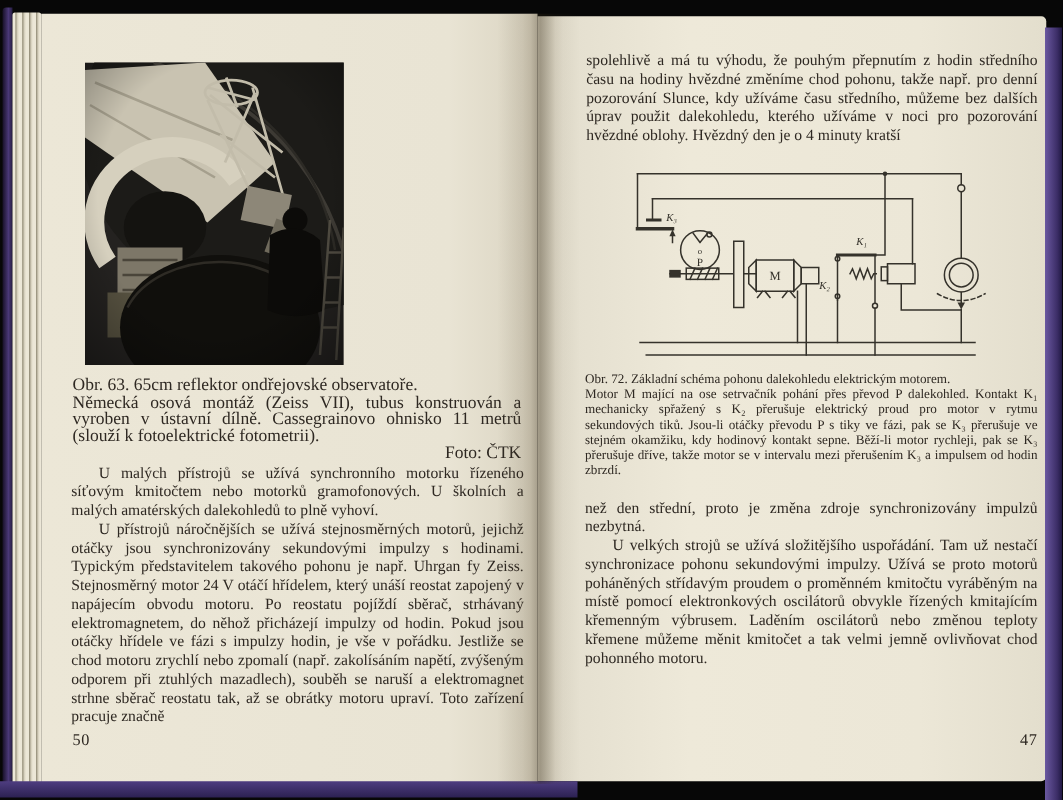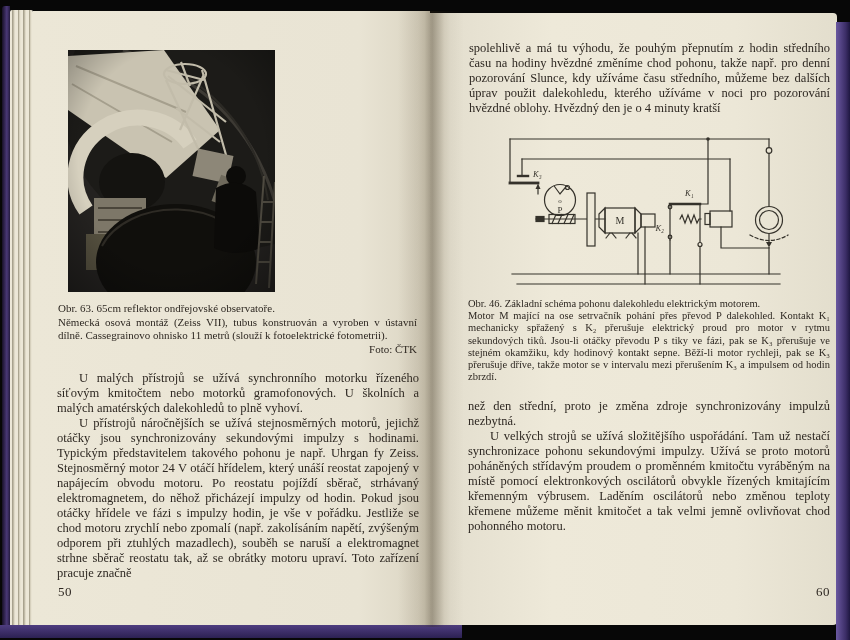--- a/index.html
+++ b/index.html
@@ -16,21 +16,21 @@
   .page-right{left:430px;top:13px;width:407px;height:612px;border-radius:0 4px 4px 0;
     background:linear-gradient(to right,#cbc4b1,#e4dfcf 5%,#eee9d9 30%,#ece7d7 75%,#e3decd);}
   .gutter-shadow{left:398px;top:11px;width:66px;height:616px;pointer-events:none;
     background:linear-gradient(to right,rgba(80,65,40,0) 0%,rgba(80,65,40,0.16) 40%,rgba(50,40,22,0.30) 52%,rgba(80,65,40,0.08) 70%,rgba(80,65,40,0) 100%);}
   .spine-right{left:836px;top:22px;width:14px;height:618px;
     background:linear-gradient(to right,#6a58a0,#3b2d66 70%,#1e1740);}
   .band-bottom{left:0;top:625px;width:462px;height:13px;
     background:linear-gradient(to bottom,#4e3d80,#2c2152);}
   
   .photo{left:68px;top:50px;width:207px;height:242px;}
-  .cap-left{left:58px;top:302px;width:359px;font-size:11px;line-height:13.5px;text-align:justify;}
+  .cap-left{left:58px;top:302px;width:359px;font-size:14px;line-height:13.5px;text-align:justify;}
   .cap-left .credit{text-align:right;}
   .body-left{left:57px;top:371px;width:362px;}
   .body-txt{font-size:12.5px;line-height:15px;text-align:justify;}
   .body-txt p{margin:0;}
   p.indent{text-indent:22px;}
   .pagenum{font-size:13px;letter-spacing:0.5px;}
   .pagenum-left{left:58px;top:584px;}
   .pagenum-right{left:800px;top:584px;width:30px;text-align:right;}
   .intro-right{left:469px;top:41px;width:361px;}
   .figure-svg{left:492px;top:136px;width:300px;height:168px;}
@@ -171,25 +171,25 @@
         <text x="193" y="60">K₁</text>
         <text x="172" y="95" text-anchor="end">K₂</text>
         <text x="128" y="88" font-size="10" font-style="normal" text-anchor="middle">M</text>
         <text x="68" y="67" font-size="7" font-style="normal" text-anchor="middle">o</text>
         <text x="68" y="77" font-size="9" font-style="normal" text-anchor="middle">P</text>
       </g>
     </svg>
   </div>
 
   <div class="abs cap-right">
-    <div>Obr. 46. Základní schéma pohonu dalekohledu elektrickým motorem.</div>
+    <div>Obr. 72. Základní schéma pohonu dalekohledu elektrickým motorem.</div>
     <div>Motor M mající na ose setrvačník pohání přes převod P dalekohled. Kontakt K₁ mechanicky spřažený s K₂ přerušuje elektrický proud pro motor v rytmu sekundových tiků. Jsou-li otáčky převodu P s tiky ve fázi, pak se K₃ přerušuje ve stejném okamžiku, kdy hodinový kontakt sepne. Běží-li motor rychleji, pak se K₃ přerušuje dříve, takže motor se v intervalu mezi přerušením K₃ a impulsem od hodin zbrzdí.</div>
   </div>
 
   <div class="abs body-right body-txt">
     <p>než den střední, proto je změna zdroje synchronizovány impulzů nezbytná.</p>
     <p class="indent">U velkých strojů se užívá složitějšího uspořádání. Tam už nestačí synchronizace pohonu sekundovými impulzy. Užívá se proto motorů poháněných střídavým proudem o proměnném kmitočtu vyráběným na místě pomocí elektronkových oscilátorů obvykle řízených kmitajícím křemenným výbrusem. Laděním oscilátorů nebo změnou teploty křemene můžeme měnit kmitočet a tak velmi jemně ovlivňovat chod pohonného motoru.</p>
   </div>
 
-  <div class="abs pagenum pagenum-right">60</div>
+  <div class="abs pagenum pagenum-right">47</div>
 
   <div class="abs gutter-shadow"></div>
 </div>
 
 </body></html>

